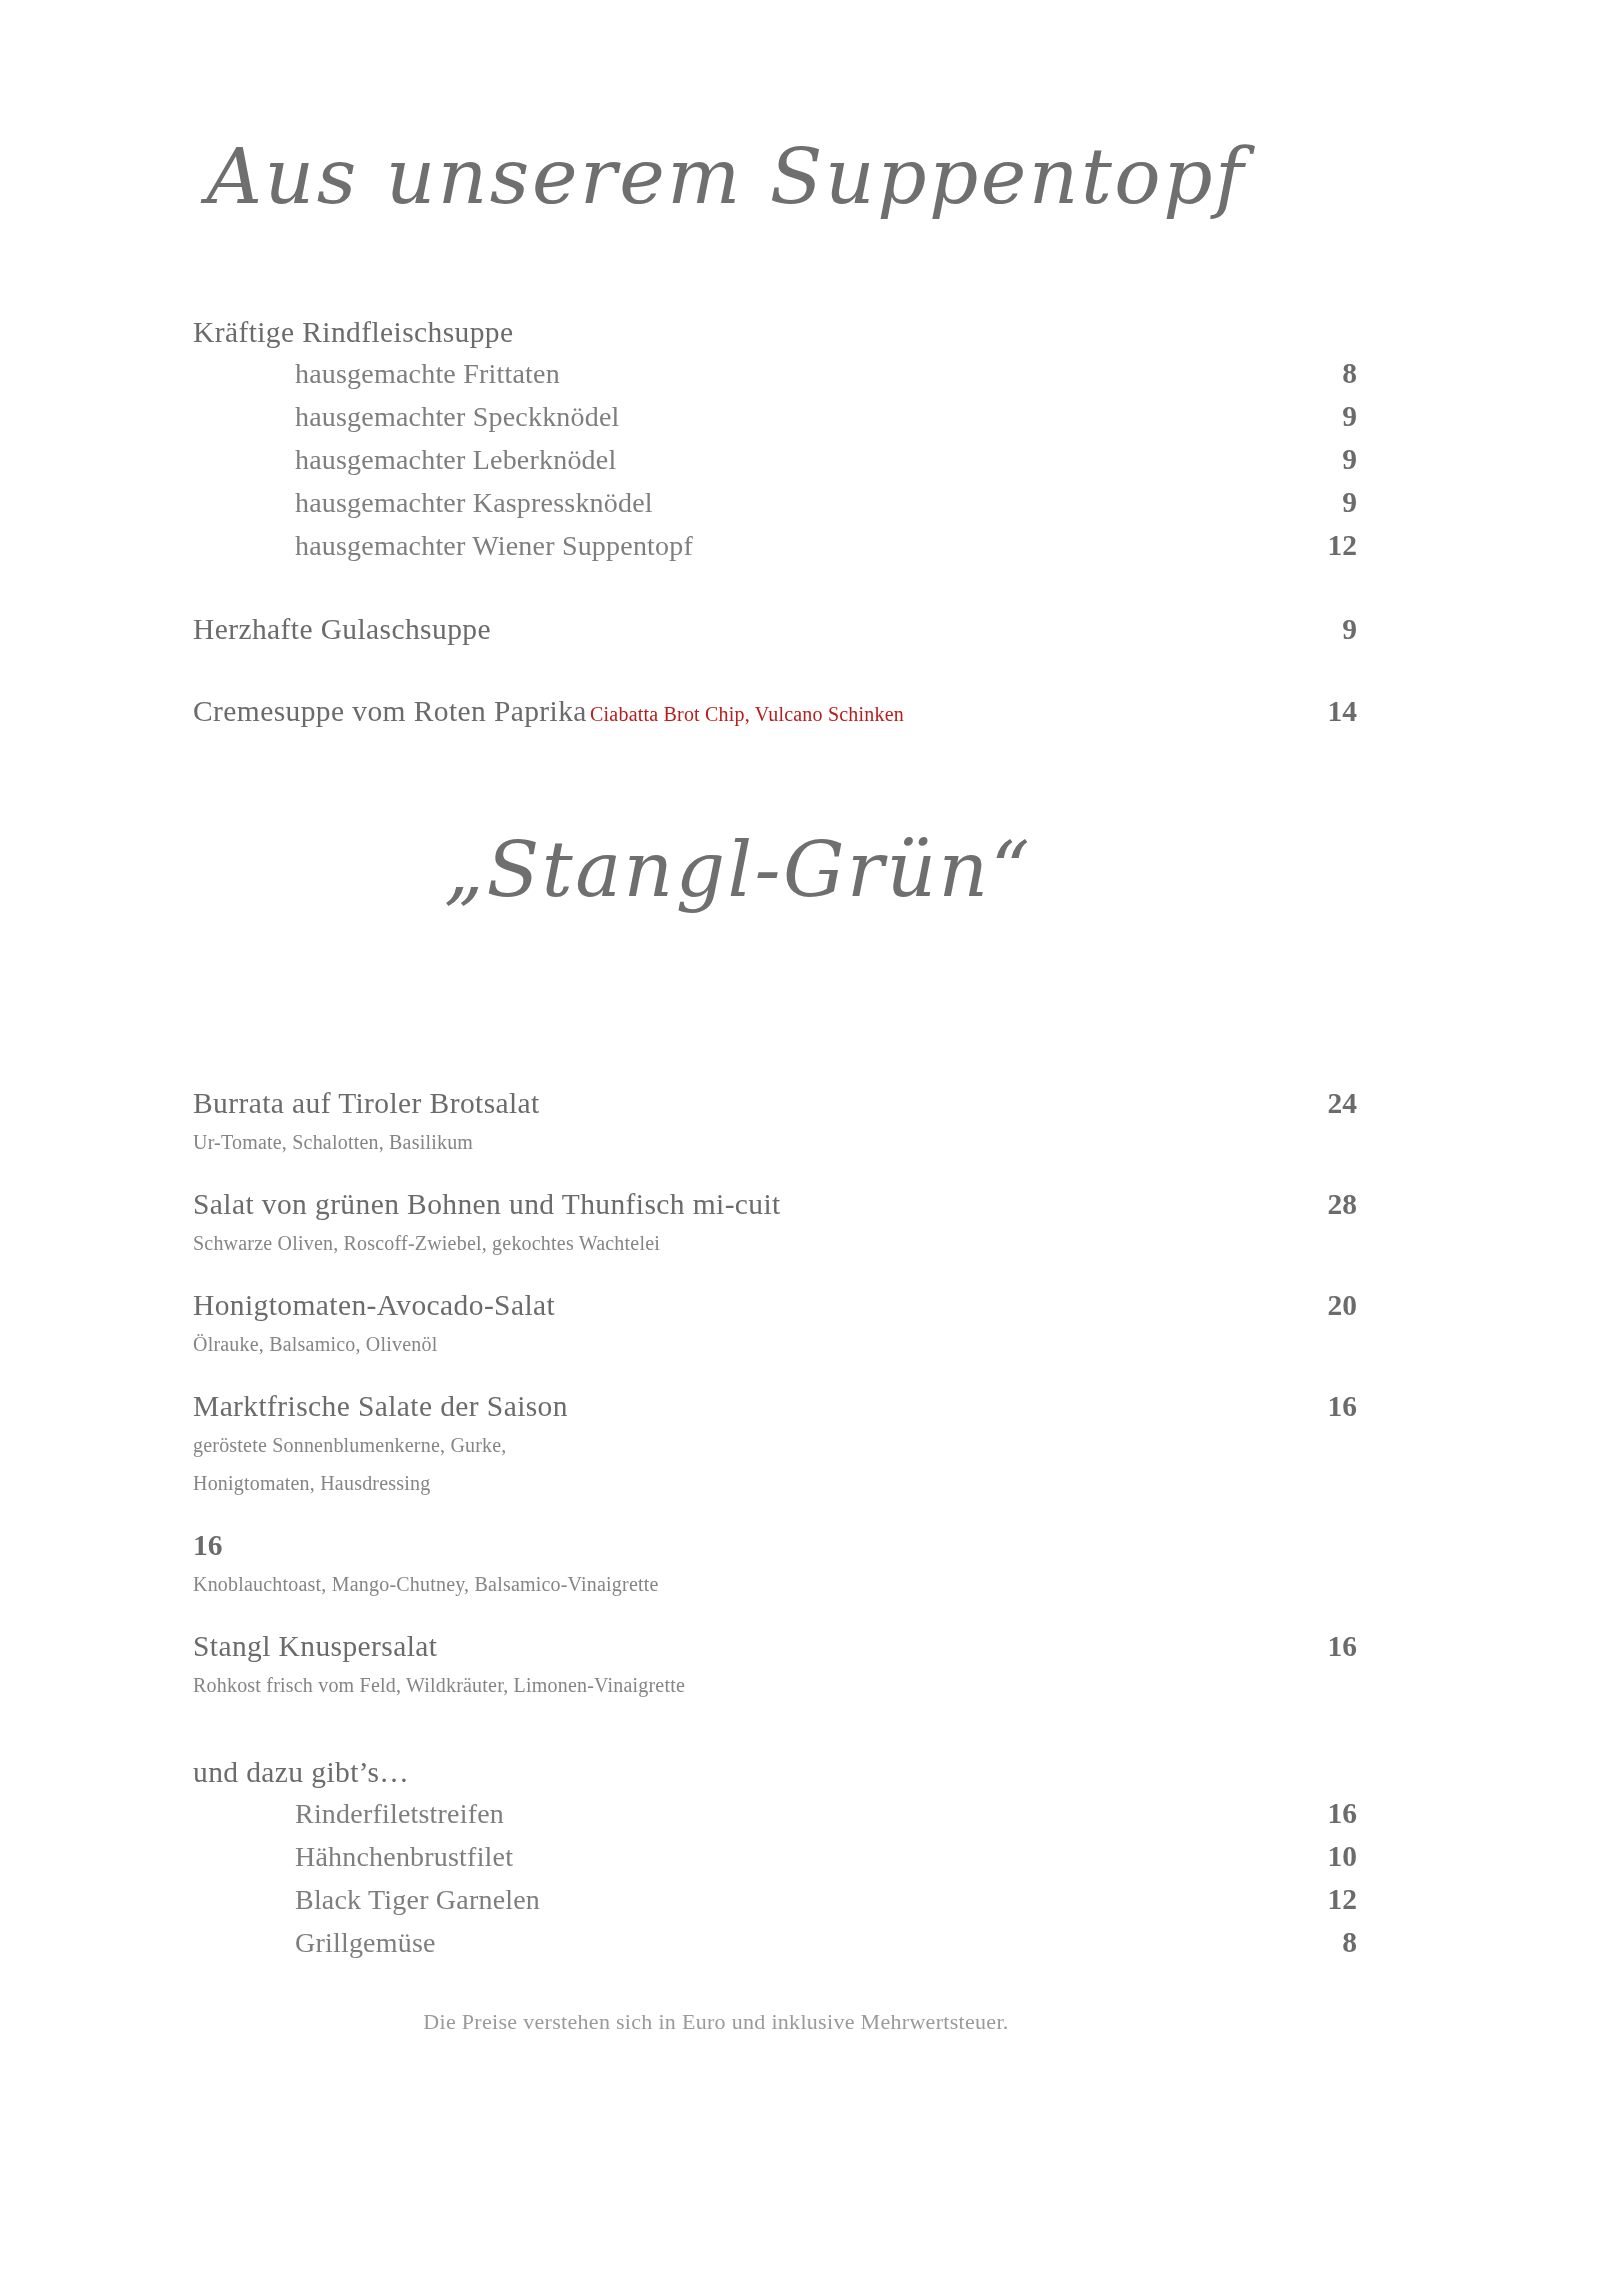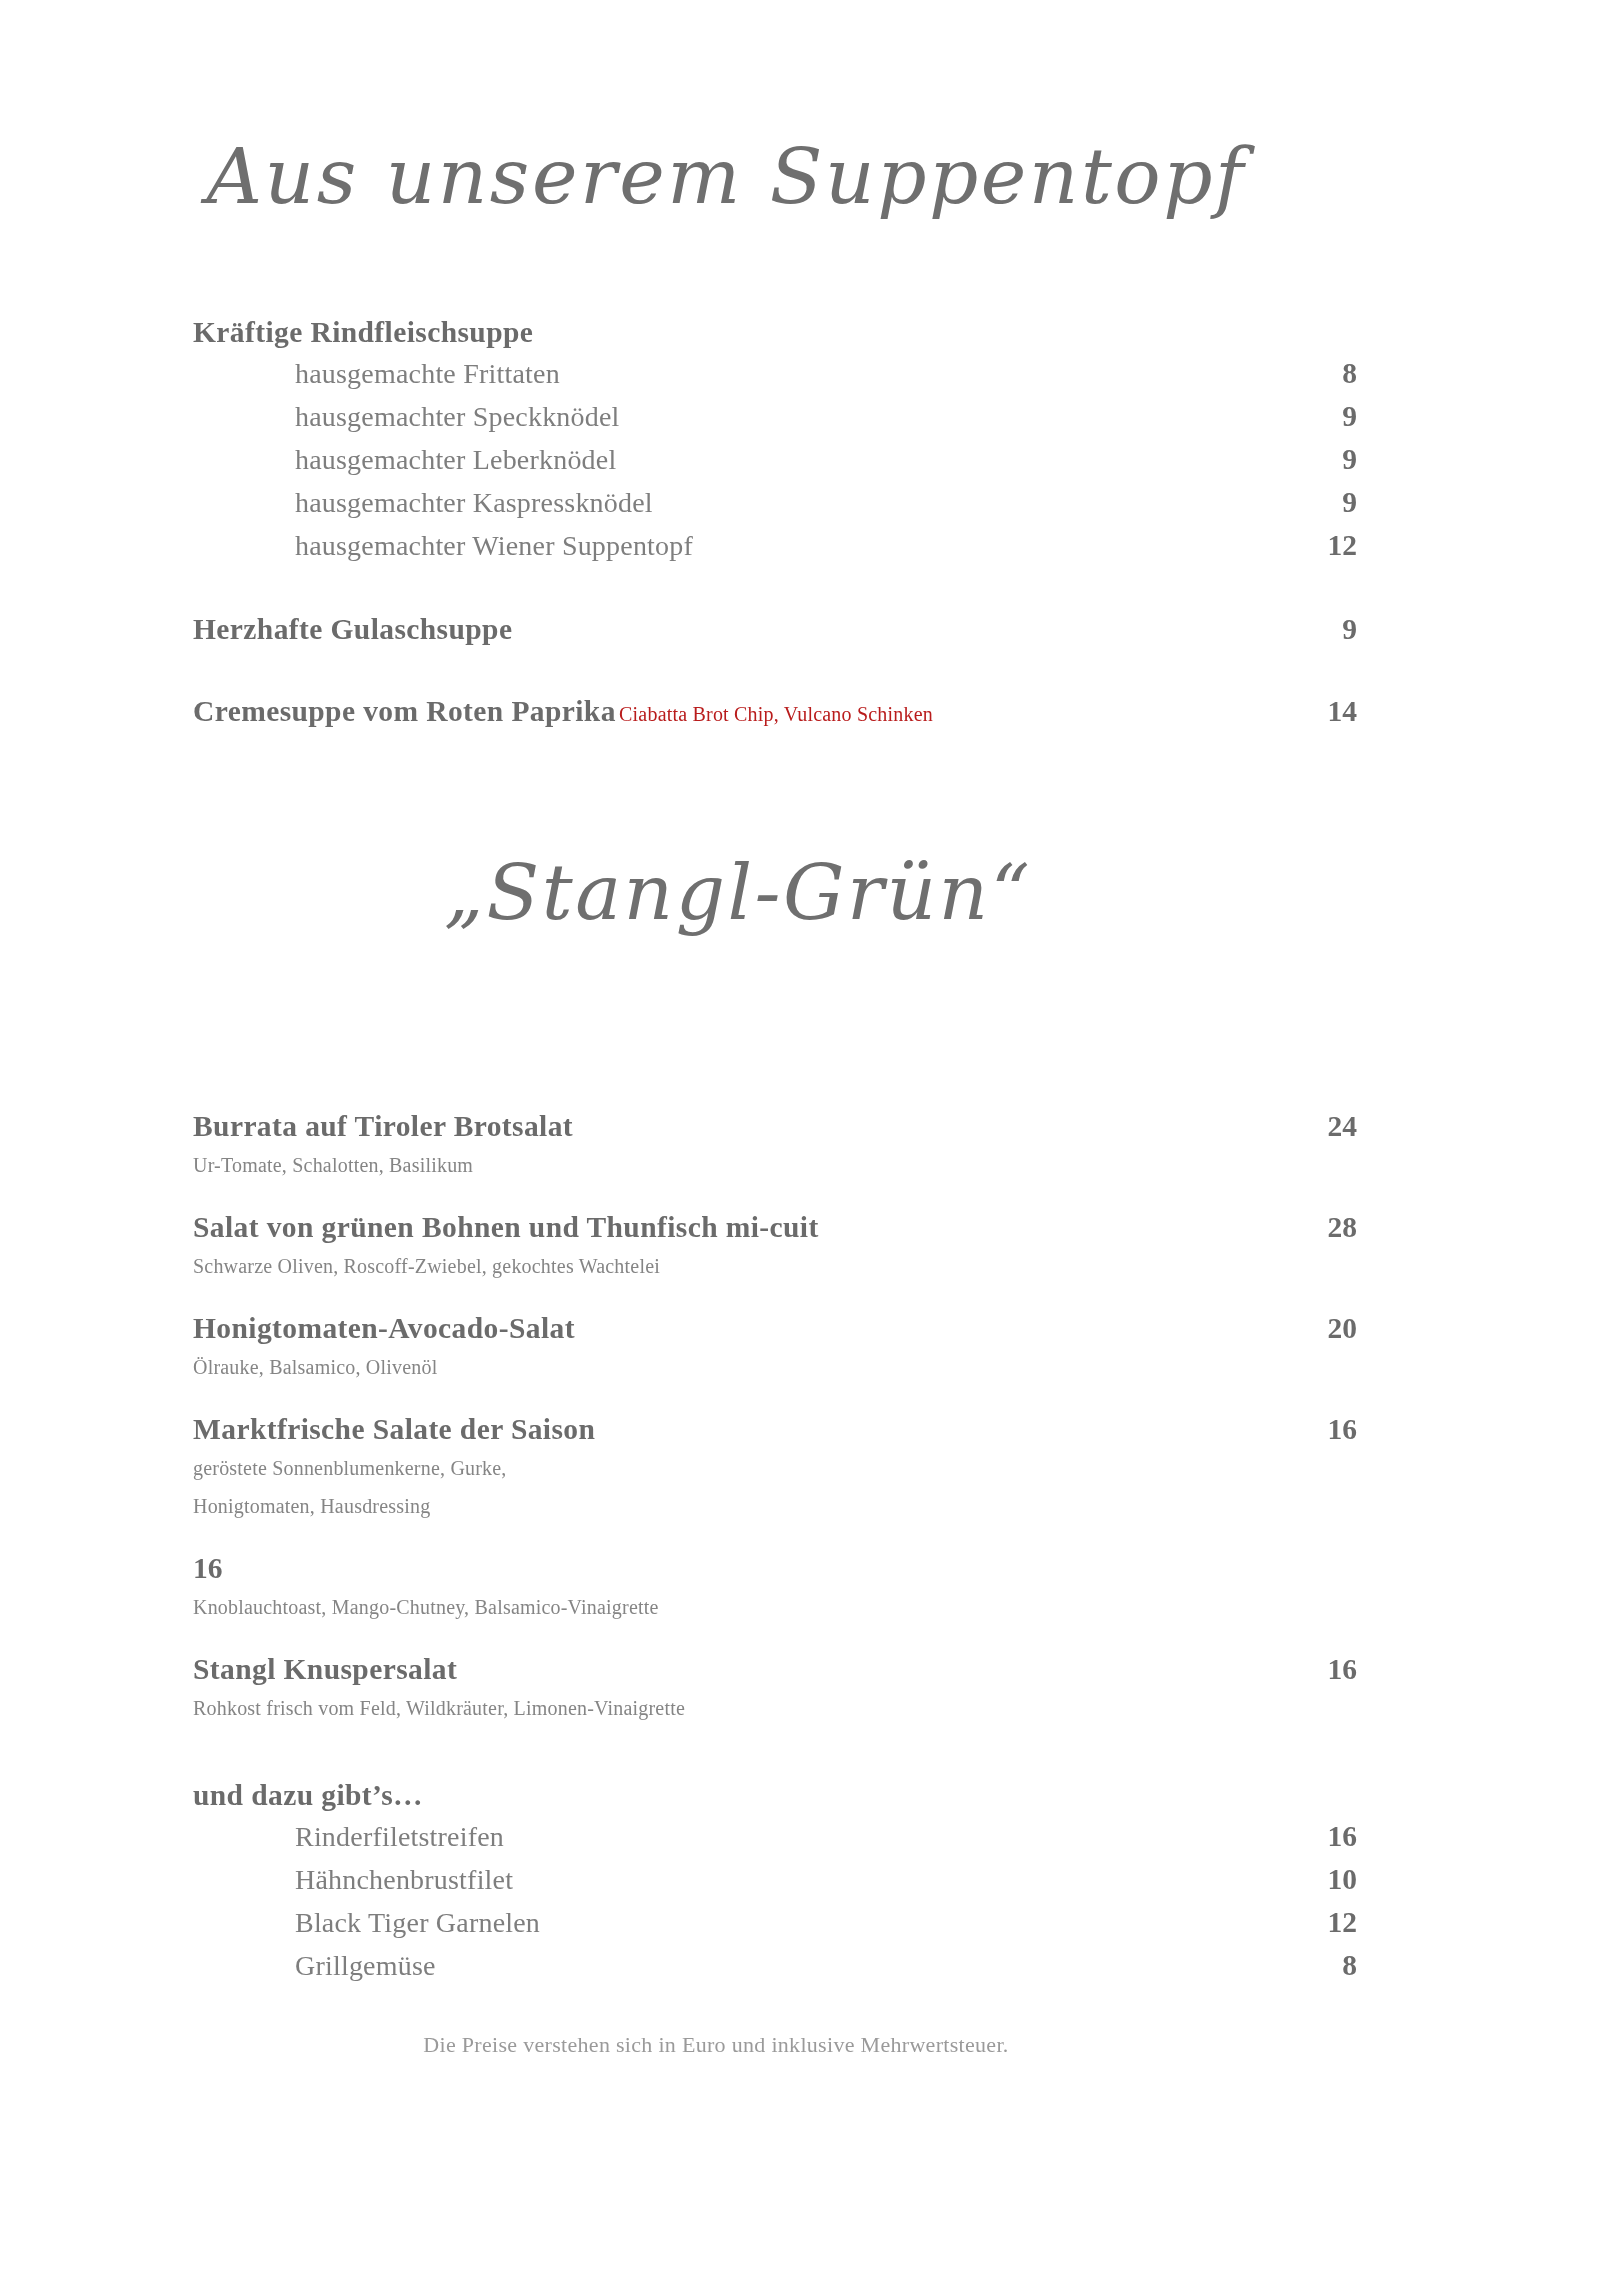--- a/index.html
+++ b/index.html
@@ -28,34 +28,34 @@
     font-weight: 400;
     font-size: 77px;
     line-height: 100px;
     letter-spacing: 2.5px;
     color: #6f6f6f;
     text-align: center;
     text-indent: 20.5px;
     margin: 0;
   }
   .title-1 { margin-top: 127px; }
-  .title-2 { margin-top: 107px; padding-left: 24px; }
+  .title-2 { margin-top: 84px; padding-left: 24px; }
 
   
   .menu-body {
     margin-left: 193px;
     width: 1164px;
   }
   .row {
     display: flex;
     justify-content: space-between;
     align-items: baseline;
   }
   .item-heading {
-    font-weight: 700;
+    font-weight: 400;
     font-size: 29.5px;
     color: #6b6b6b;
     letter-spacing: 0.4px;
   }
   .price {
     font-weight: 700;
     font-size: 29.5px;
     color: #6b6b6b;
     white-space: nowrap;
   }

